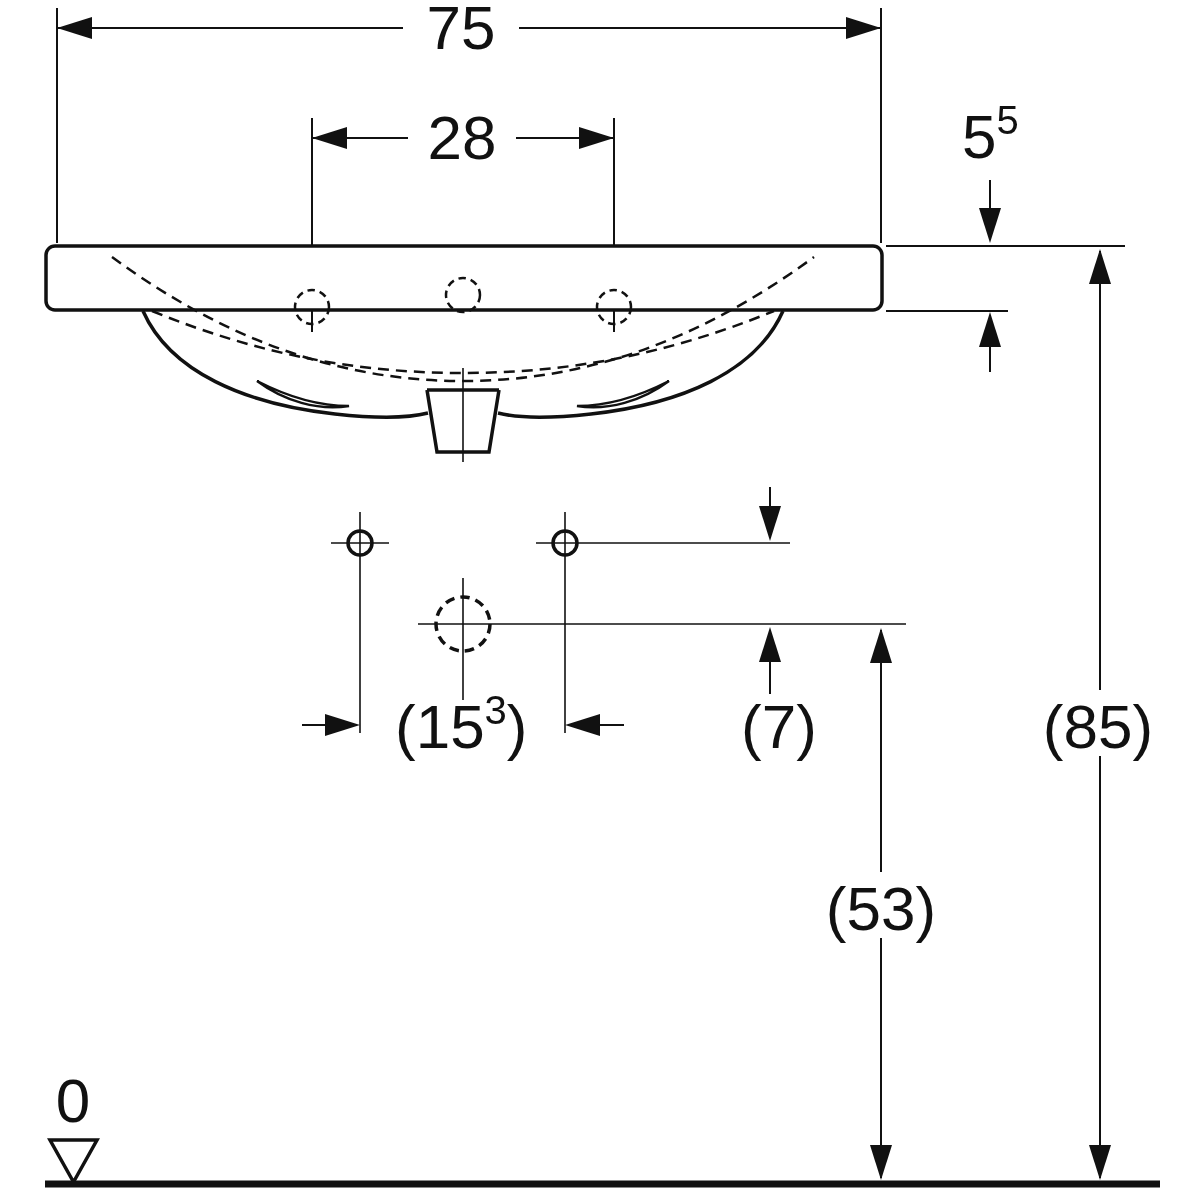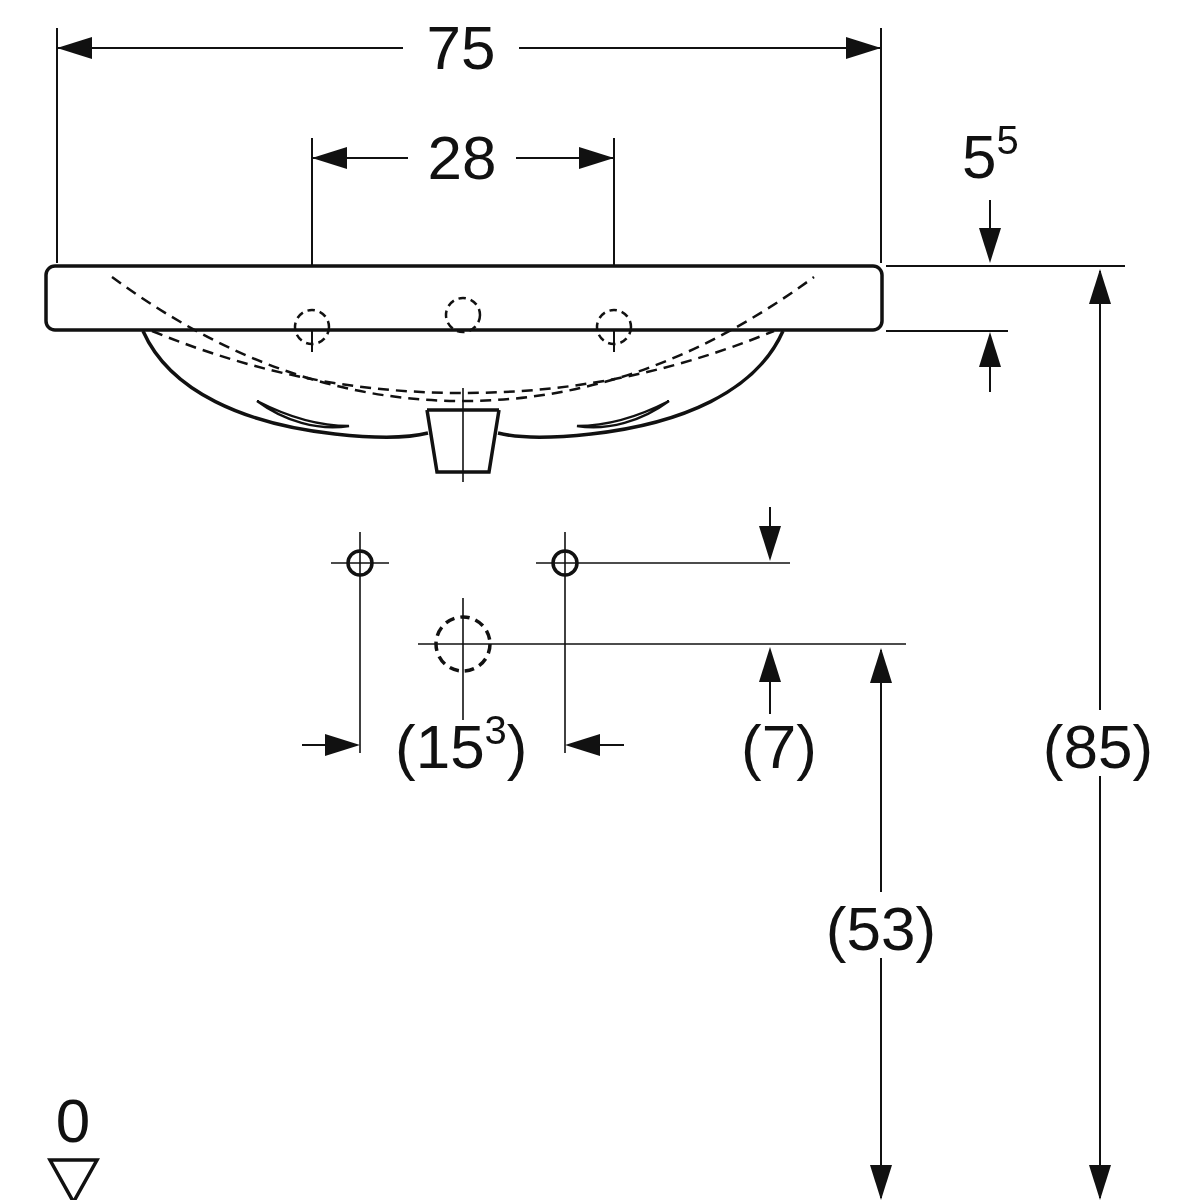--- a/index.html
+++ b/index.html
@@ -1,17 +1,17 @@
 <!DOCTYPE html>
 <html><head>
 <meta charset="utf-8">
 <style>
   html,body{margin:0;padding:0;background:#fff;}
   body{width:1200px;height:1200px;}
-  .canvas{width:1200px;height:1025px;position:relative;background:#fff;margin-top:20px;}
+  .canvas{width:1200px;height:1025px;position:relative;background:#fff;}
   svg{display:block;}
   text{font-family:"Liberation Sans","DejaVu Sans",sans-serif;fill:#111;}
   .dim-text{font-size:62px;}
   .sup{font-size:40px;}
   .stroke{stroke:#111;fill:none;}
   .w-thick{stroke-width:3.5px;}
   .w-med{stroke-width:2.5px;}
   .w-thin{stroke-width:2px;}
   .w-hair{stroke-width:1.6px;}
   .w-ground{stroke-width:7px;}

